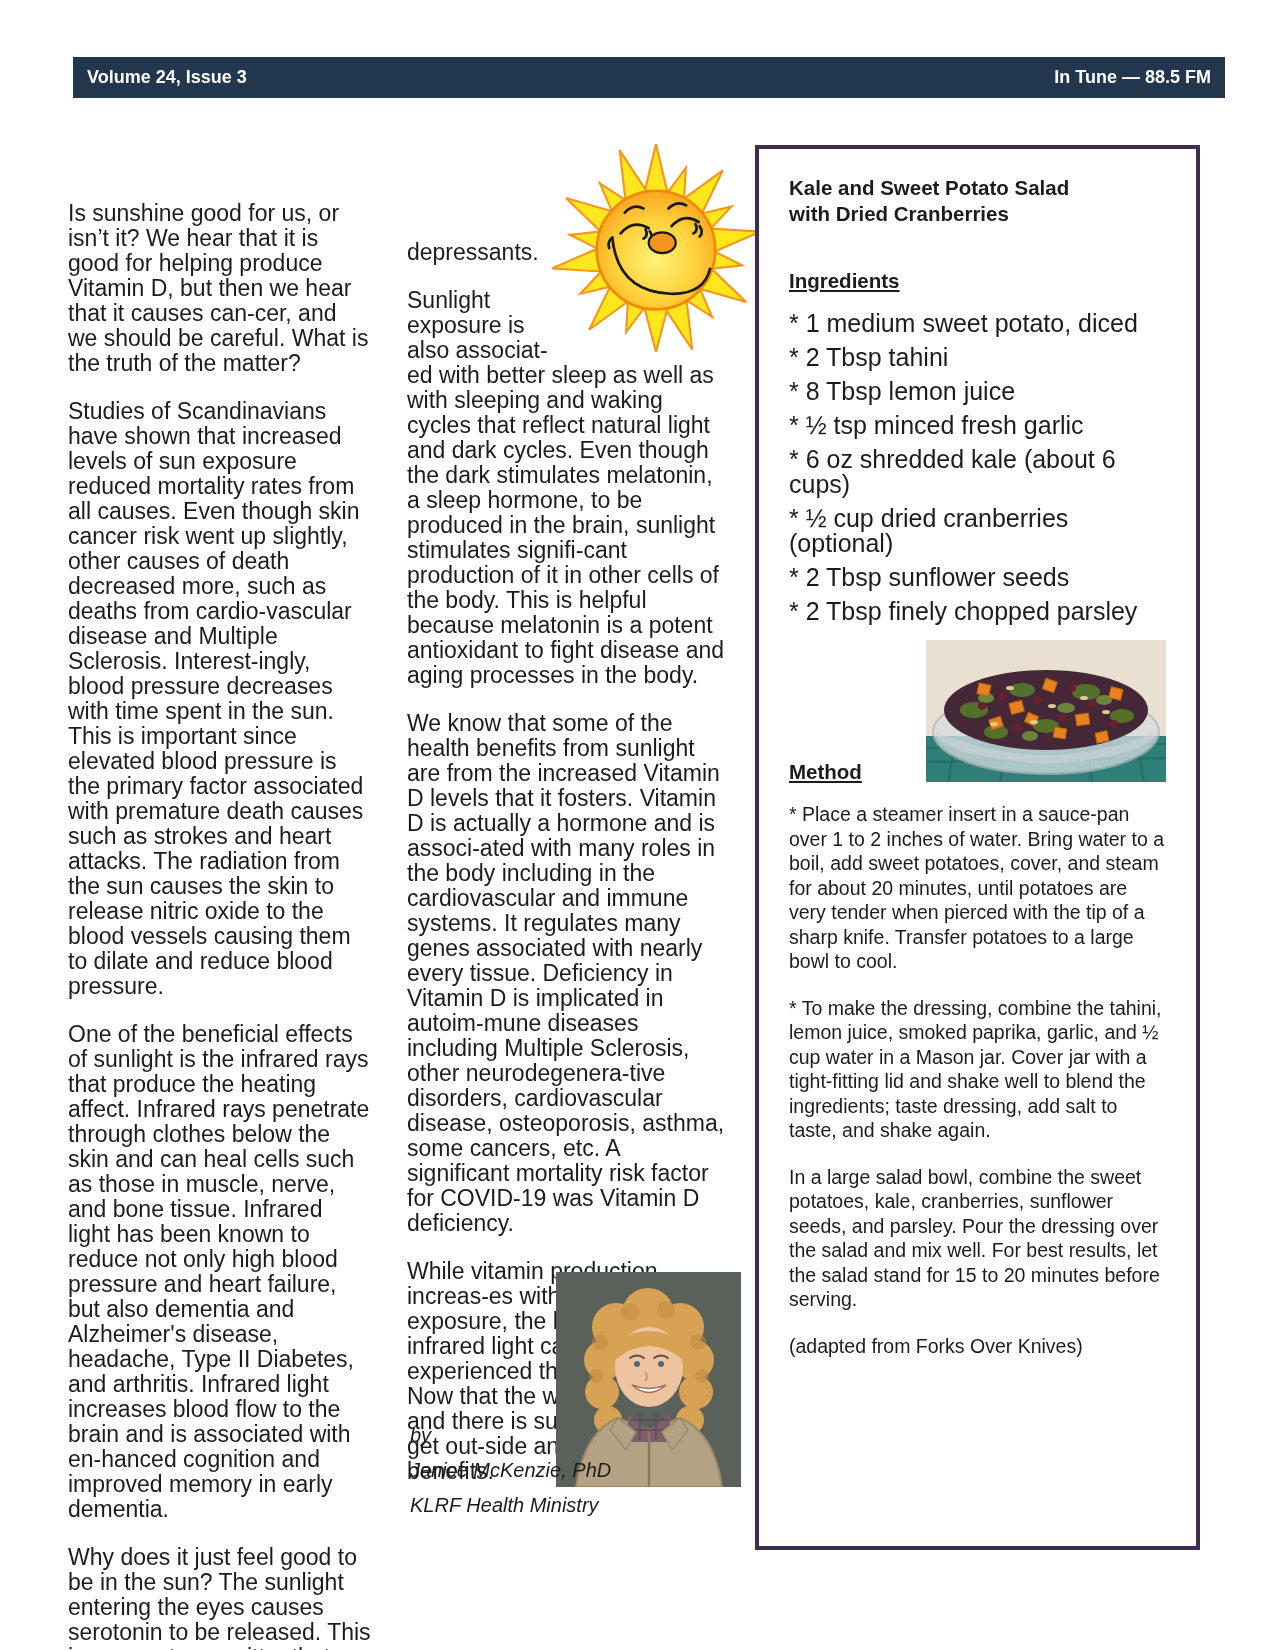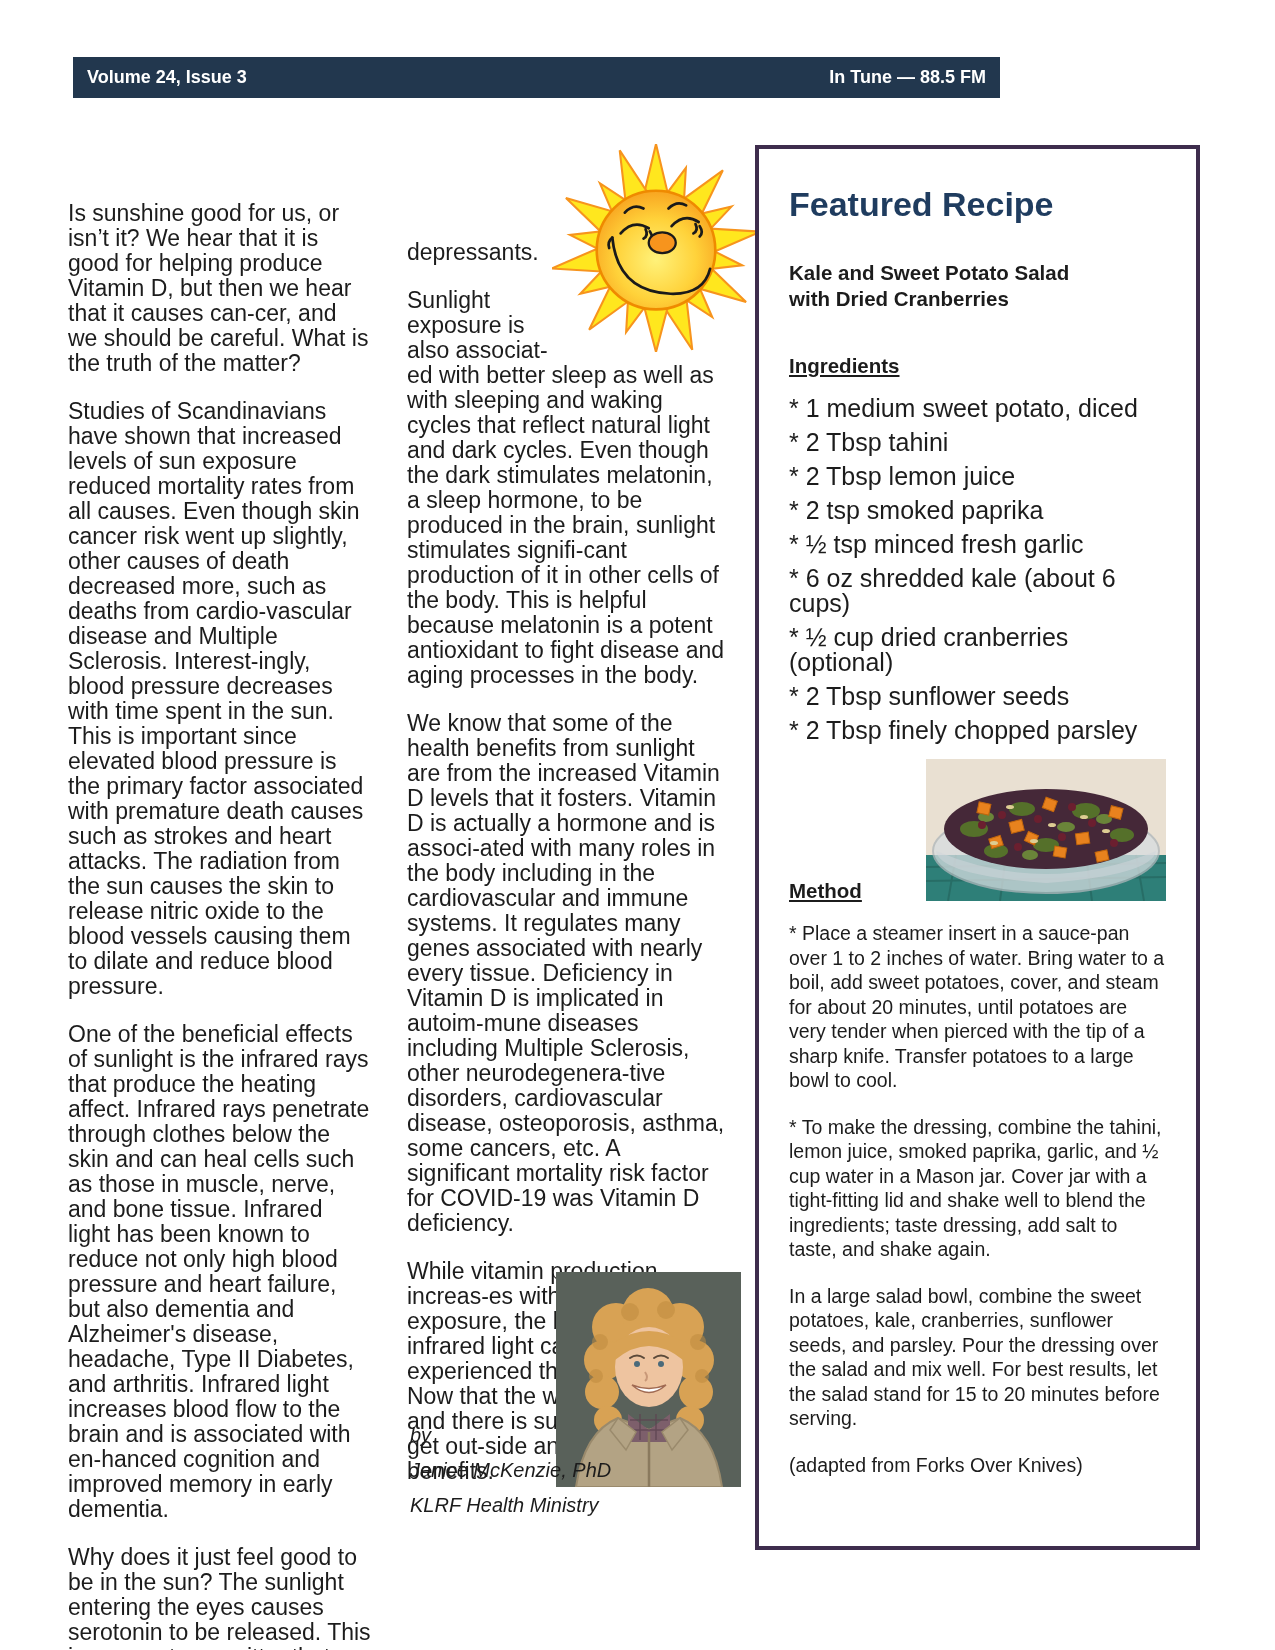--- a/index.html
+++ b/index.html
@@ -1,18 +1,18 @@
 <!DOCTYPE html>
 <html><head>
 <meta charset="utf-8">
 <style>
   html,body{margin:0;padding:0;background:#ffffff;}
   .page{position:relative;width:1275px;height:1650px;background:#ffffff;overflow:hidden;
         font-family:"Liberation Sans", sans-serif;color:#1c1c1c;}
-  .header-bar{position:absolute;left:73px;top:57px;width:927px;height:41px;background:#22374e;
+  .header-bar{position:absolute;left:73px;top:57px;width:1152px;height:41px;background:#22374e;
         color:#ffffff;display:flex;justify-content:space-between;align-items:center;
         padding:0 14px;box-sizing:border-box;font-weight:bold;font-size:18px;}
   .article-title{position:absolute;left:68px;top:130px;font-size:38px;font-weight:bold;color:#1f3c5f;}
   .col{position:absolute;top:201px;}
   .col1{left:68px;width:303px;}
   .col2{left:407px;width:319px;margin-top:39px;}
   p.body{margin:0 0 23px;font-size:23px;line-height:25px;}
   .sun-float{float:right;width:168px;height:112px;overflow:visible;pointer-events:none;}
   .sun-float svg{position:relative;top:-96px;left:-6px;}
   .byline{position:absolute;left:410px;top:1418px;font-style:italic;font-size:20px;line-height:35px;}
@@ -179,29 +179,27 @@
     </svg>
   </div>
 
   <div class="byline">
     <div>by</div>
     <div>Janice McKenzie, PhD</div>
     <div>KLRF Health Ministry</div>
   </div>
 
   <div class="recipe">
-    <div class="recipe-title">Featured Recipe</div>
     <div class="recipe-subtitle">Kale and Sweet Potato Salad with Dried Cranberries</div>
 
     <div class="section-heading">Ingredients</div>
     <div class="ingredients">
       <p>* 1 medium sweet potato, diced</p>
       <p>* 2 Tbsp tahini</p>
-      <p>* 2 Tbsp lemon juice</p>
-      <p>* 2 tsp smoked paprika</p>
+      <p>* 8 Tbsp lemon juice</p>
       <p>* ½ tsp minced fresh garlic</p>
       <p>* 6 oz shredded kale (about 6 cups)</p>
       <p>* ½ cup dried cranberries (optional)</p>
       <p>* 2 Tbsp sunflower seeds</p>
       <p>* 2 Tbsp finely chopped parsley</p>
     </div>
 
     <div class="method-row">
       <div class="section-heading">Method</div>
       <div>

